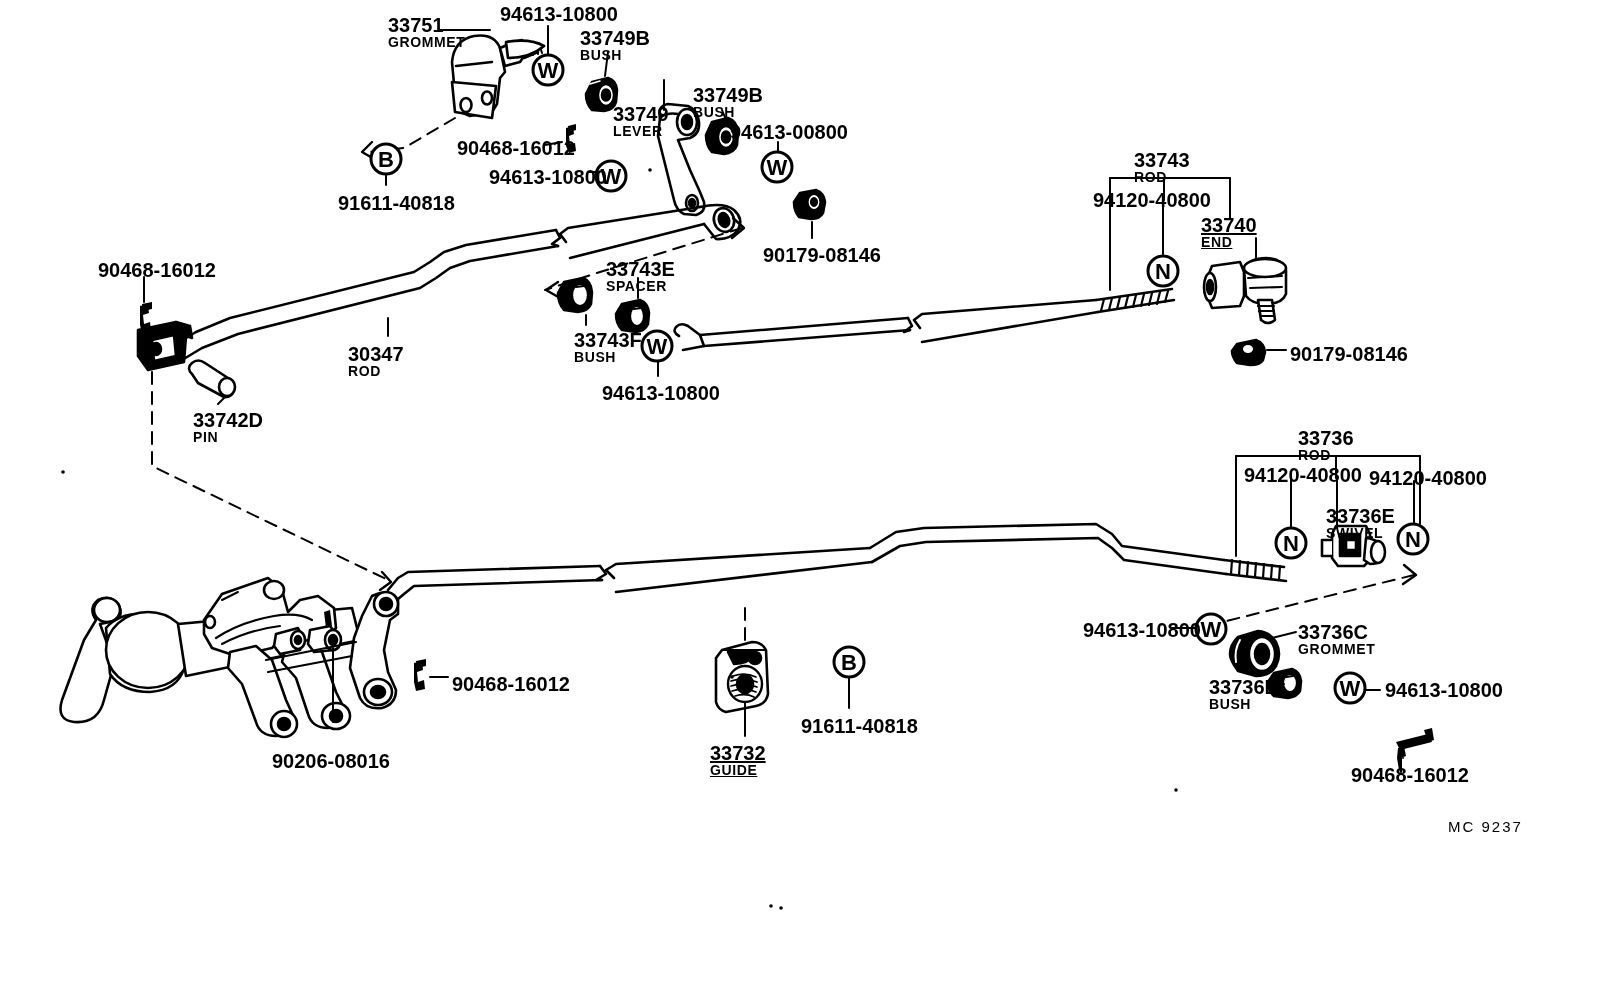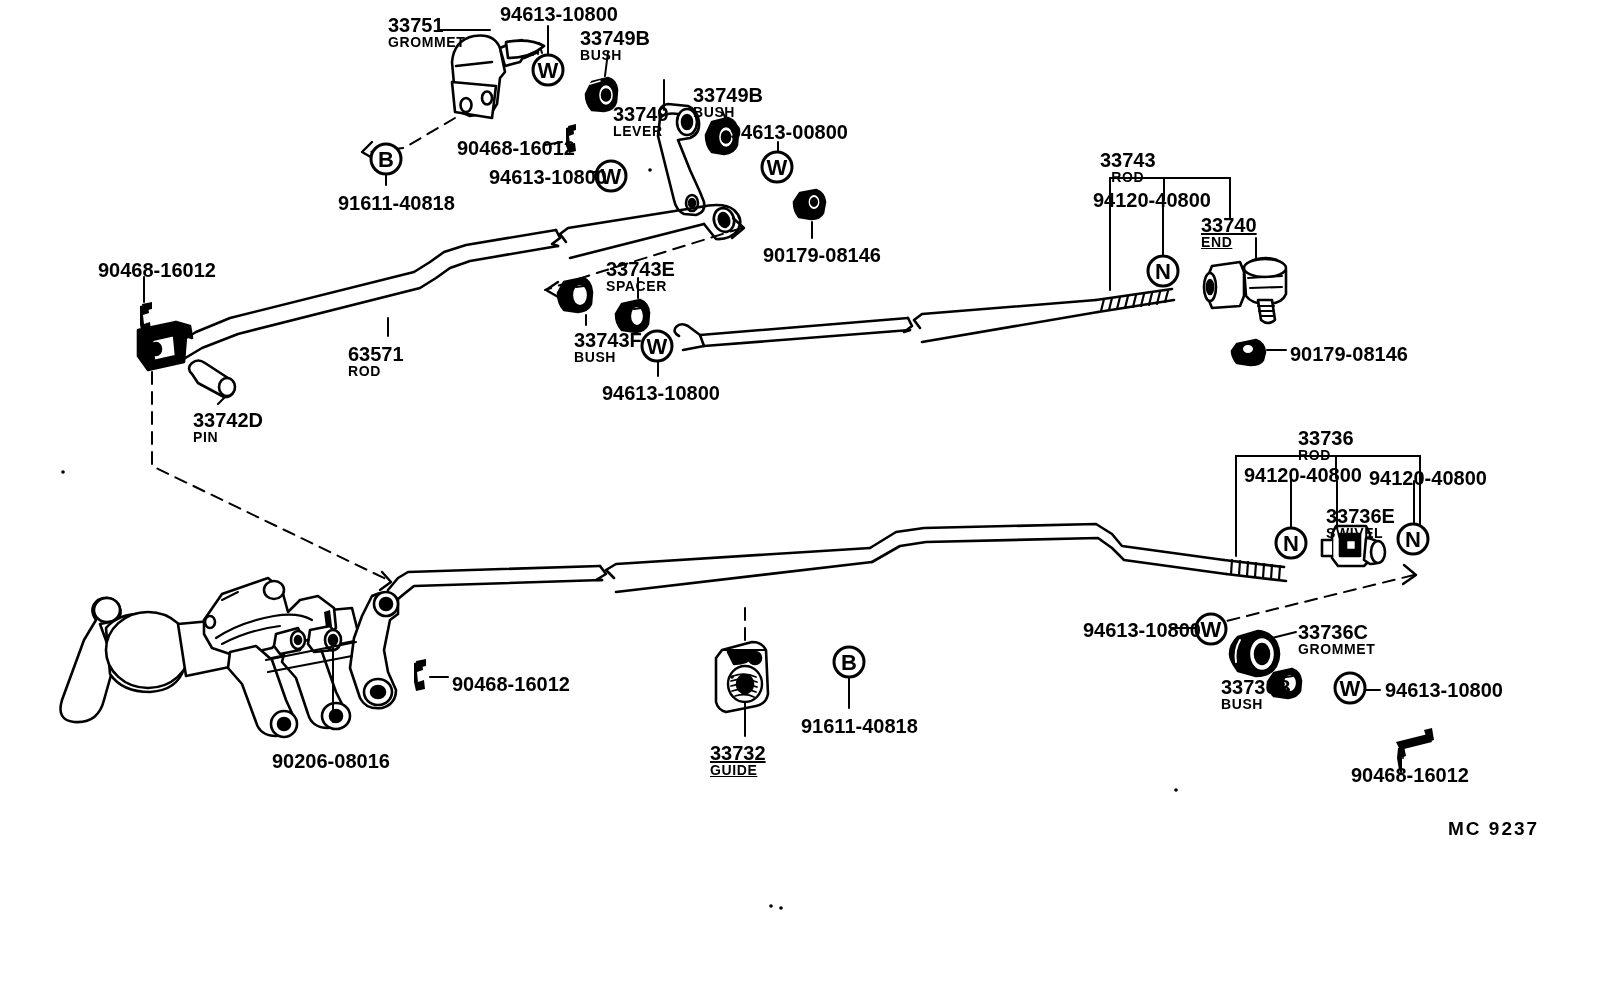--- a/index.html
+++ b/index.html
@@ -17,22 +17,22 @@
     font-family:"Liberation Sans", sans-serif;
     font-weight:bold;
     white-space:nowrap;
     letter-spacing:-0.2px;
     line-height:1.02;
   }
   .lbl .pn{display:block;font-size:20px;font-weight:bold;letter-spacing:0px;}
   .lbl .nm{display:block;font-size:14px;font-weight:bold;letter-spacing:0.6px;}
   .footer{
     position:absolute;
-    font-size:19px;
-    font-weight:bold;
+    font-size:15px;
+    font-weight:normal;
     letter-spacing:2px;
     color:#000;
   }
 </style>
 </head>
 <body>
 
 <div id="page">
 
   <svg class="layer" viewBox="0 0 1608 986">
@@ -453,39 +453,39 @@
       </div>
       <div class="lbl" style="left: 489px; top: 167px;">
         <span class="pn">94613-10800</span>
       </div>
       <div class="lbl" style="left: 338px; top: 193px;">
         <span class="pn">91611-40818</span>
       </div>
       <div class="lbl" style="left: 763px; top: 245px;">
         <span class="pn">90179-08146</span>
       </div>
-      <div class="lbl" style="left: 1100px; top: 150px; text-align: center;">
+      <div class="lbl" style="left: 1134px; top: 150px;">
         <span class="pn">33743</span>
         <span class="nm">ROD</span>
       </div>
       <div class="lbl" style="left: 1093px; top: 190px;">
         <span class="pn">94120-40800</span>
       </div>
       <div class="lbl" style="left: 1201px; top: 215px; text-decoration: underline;">
         <span class="pn">33740</span>
         <span class="nm">END</span>
       </div>
       <div class="lbl" style="left: 1290px; top: 344px;">
         <span class="pn">90179-08146</span>
       </div>
       <div class="lbl" style="left: 98px; top: 260px;">
         <span class="pn">90468-16012</span>
       </div>
       <div class="lbl" style="left: 348px; top: 344px;">
-        <span class="pn">63571</span>
+        <span class="pn">30347</span>
         <span class="nm">ROD</span>
       </div>
       <div class="lbl" style="left: 193px; top: 410px;">
         <span class="pn">33742D</span>
         <span class="nm">PIN</span>
       </div>
       <div class="lbl" style="left: 606px; top: 259px;">
         <span class="pn">33743E</span>
         <span class="nm">SPACER</span>
       </div>
@@ -510,21 +510,21 @@
         <span class="pn">33736E</span>
         <span class="nm">SWIVEL</span>
       </div>
       <div class="lbl" style="left: 1083px; top: 620px;">
         <span class="pn">94613-10800</span>
       </div>
       <div class="lbl" style="left: 1298px; top: 622px;">
         <span class="pn">33736C</span>
         <span class="nm">GROMMET</span>
       </div>
-      <div class="lbl" style="left: 1209px; top: 677px; margin-left: 12px;">
+      <div class="lbl" style="left: 1209px; top: 677px;">
         <span class="pn">33736B</span>
         <span class="nm">BUSH</span>
       </div>
       <div class="lbl" style="left: 1385px; top: 680px;">
         <span class="pn">94613-10800</span>
       </div>
       <div class="lbl" style="left: 1351px; top: 765px;">
         <span class="pn">90468-16012</span>
       </div>
       <div class="lbl" style="left: 452px; top: 674px;">

